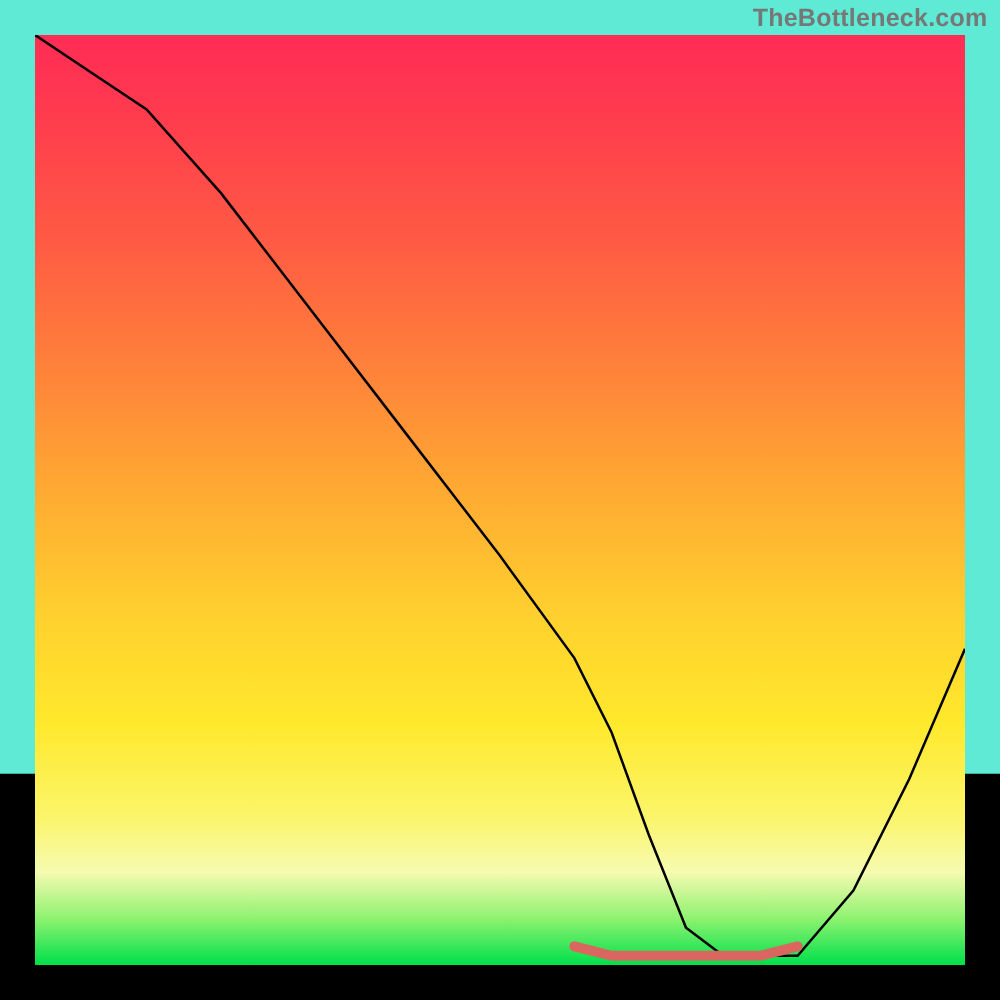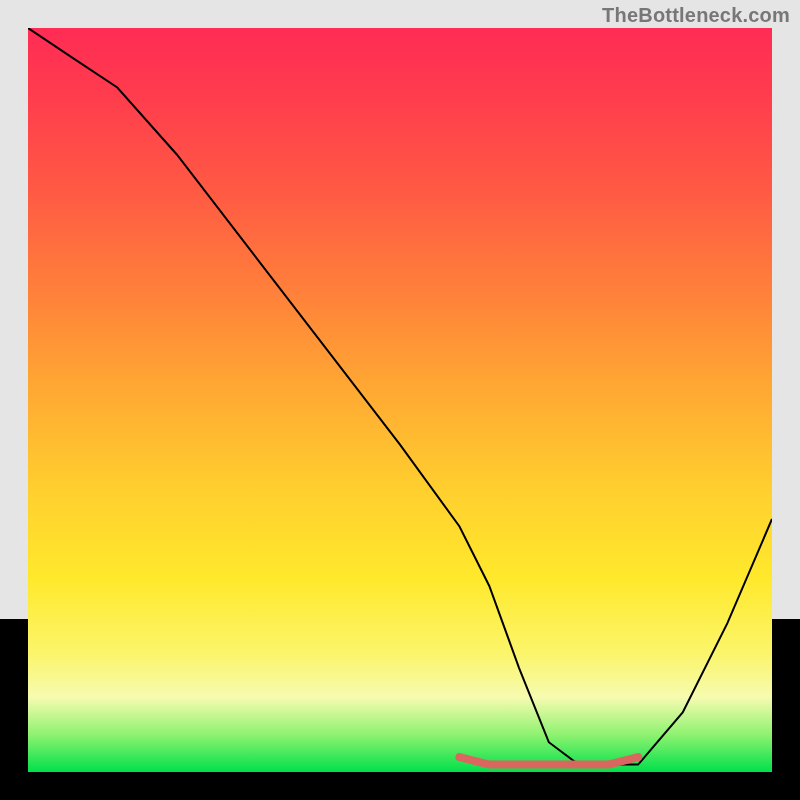--- a/index.html
+++ b/index.html
@@ -8,21 +8,21 @@
     width: 800px;
     height: 800px;
     background: #000;
     overflow: hidden;
     font-family: Arial, Helvetica, sans-serif;
   }
   .frame {
     position: relative;
     width: 800px;
     height: 619px;
-    background: #e5e5e5;
+    background: #5eead4;
   }
   .plot-area {
     position: absolute;
     left: 28px;
     top: 28px;
     width: 744px;
     height: 744px;
     
     background: linear-gradient(
       to bottom,

